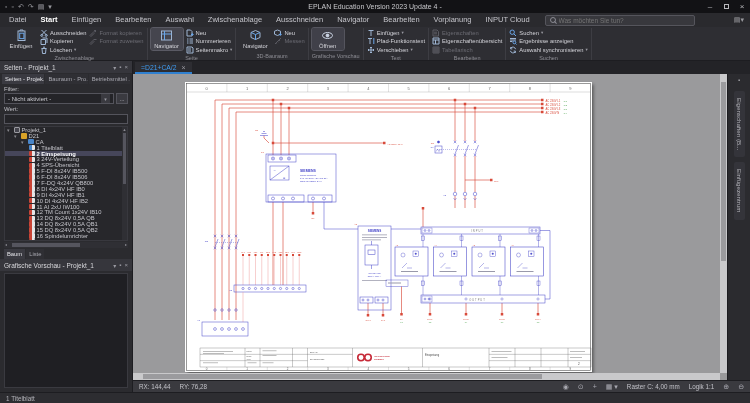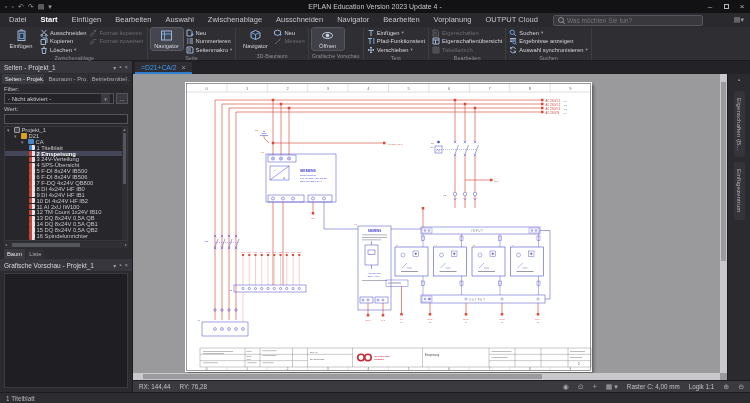--- a/index.html
+++ b/index.html
@@ -133,21 +133,21 @@
   <span class="rtab">Datei</span>
       <span class="rtab active">Start</span>
       <span class="rtab">Einfügen</span>
       <span class="rtab">Bearbeiten</span>
       <span class="rtab">Auswahl</span>
       <span class="rtab">Zwischenablage</span>
       <span class="rtab">Ausschneiden</span>
       <span class="rtab">Navigator</span>
       <span class="rtab">Bearbeiten</span>
       <span class="rtab">Vorplanung</span>
-      <span class="rtab">OUTPUT Cloud</span>
+      <span class="rtab">INPUT Cloud</span>
     </div>
   <div class="searchbox">
     <span class="lens"></span>
     <input placeholder="Was möchten Sie tun?" style="">
   </div>
   <span class="tabbar-right">▤▾</span>
 </div>
 
 <div class="ribbon">
 

